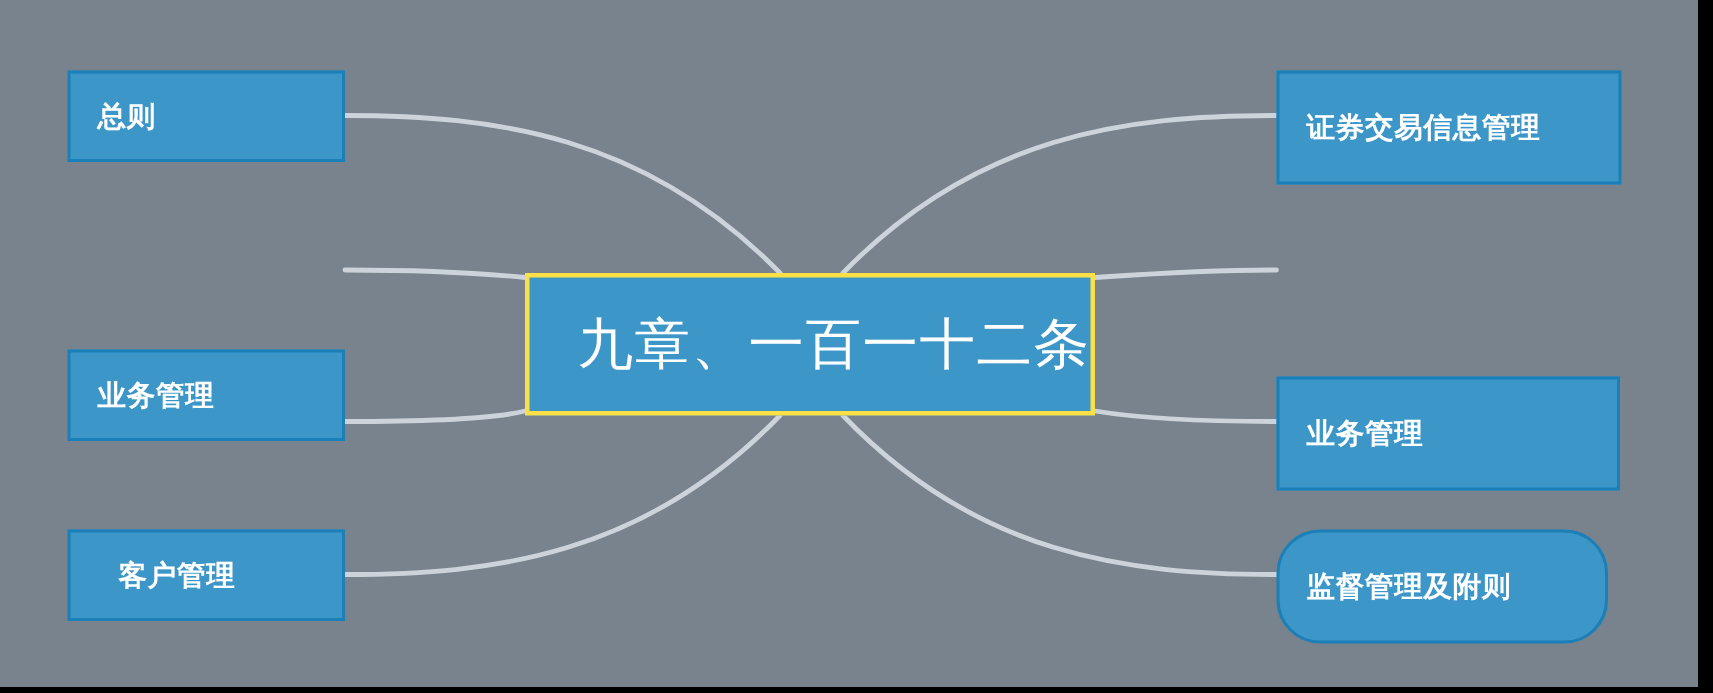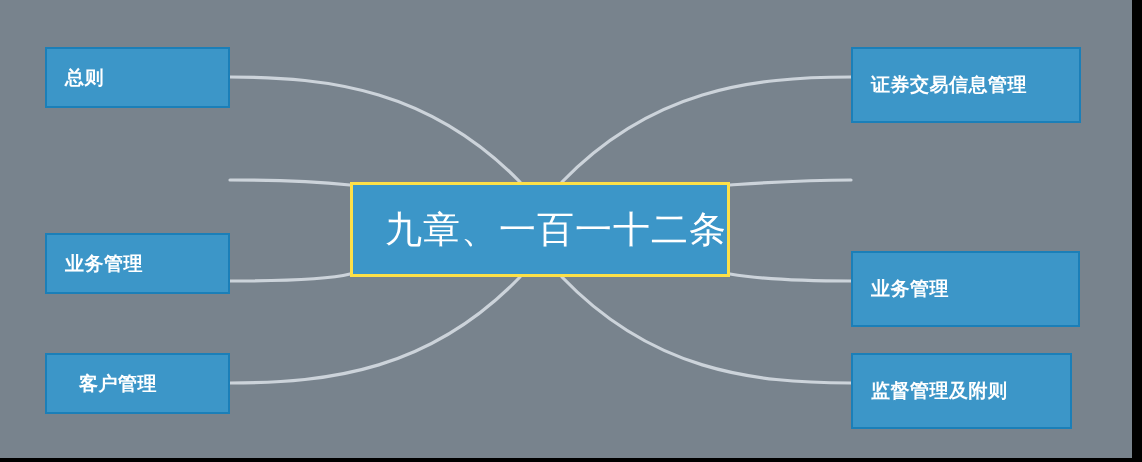--- a/index.html
+++ b/index.html
@@ -114,21 +114,21 @@
     <div class="node left" style="top:353px;padding-left:32px;">
       <span>客户管理</span>
     </div>
 
     <div class="node right" style="top:47px; left:851px;">
       <span>证券交易信息管理</span>
     </div>
     <div class="node right" style="top:251px; left:851px; width:229px;">
       <span>业务管理</span>
     </div>
-    <div class="node right" style="top:353px; left:851px; width:221px;">
+    <div class="node right" style="top:353px; left:851px; width:221px;border-radius:29px;">
       <span>监督管理及附则</span>
     </div>
 
     <div class="node" id="center-node">
       <span>九章、一百一十二条</span>
     </div>
 
   </div>
   <div class="edge-black-right"></div>
   <div class="edge-black-bottom"></div>

